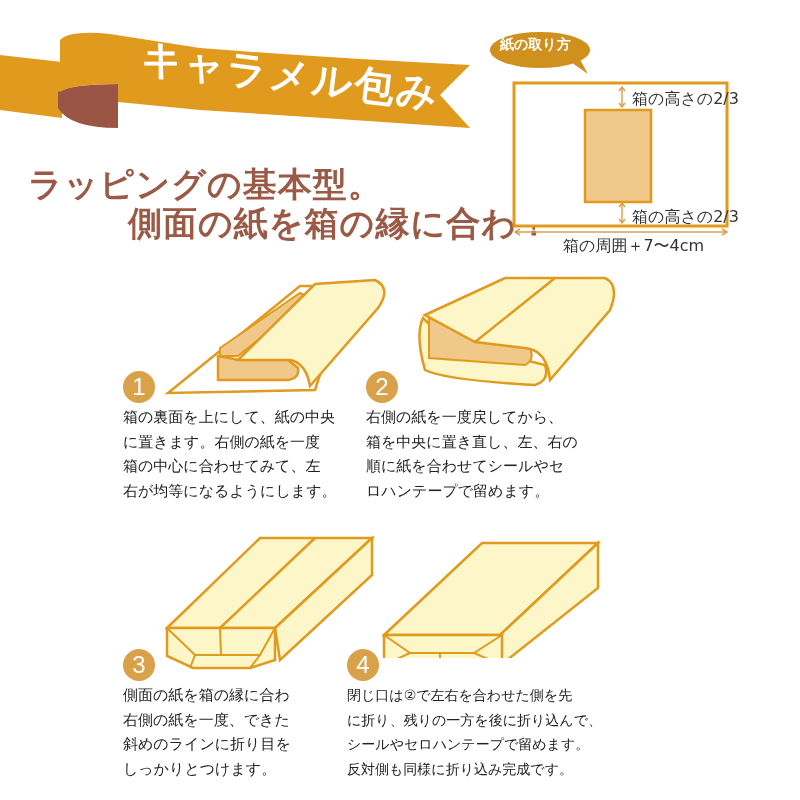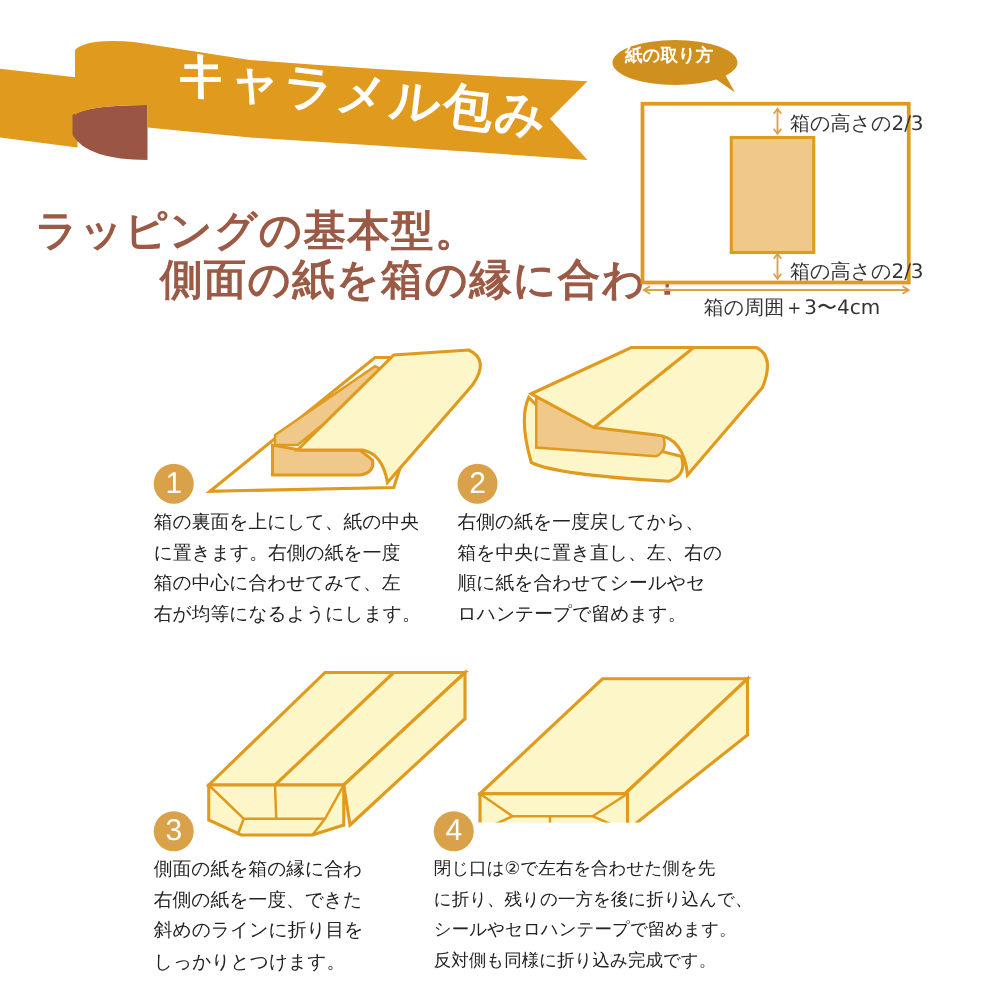--- a/index.html
+++ b/index.html
@@ -42,21 +42,21 @@
   <rect x="80" y="30" width="66" height="92" fill="#f0c98a" stroke="#e09a1e" stroke-width="2.5"></rect>
   <line x1="117" y1="8" x2="117" y2="26" stroke="#d9a24a" stroke-width="1.5"></line>
   <path d="M114,11 L117,7 L120,11 M114,23 L117,27 L120,23" stroke="#d9a24a" fill="none" stroke-width="1.5"></path>
   <line x1="117" y1="124" x2="117" y2="142" stroke="#d9a24a" stroke-width="1.5"></line>
   <path d="M114,127 L117,123 L120,127 M114,139 L117,143 L120,139" stroke="#d9a24a" fill="none" stroke-width="1.5"></path>
   <line x1="10" y1="152" x2="222" y2="152" stroke="#d9a24a" stroke-width="1.5"></line>
   <path d="M15,149 L10,152 L15,155 M217,149 L222,152 L217,155" stroke="#d9a24a" fill="none" stroke-width="1.5"></path>
 </svg>
 <div class="abs dlabel" style="left:632px;top:89px;">箱の高さの2/3</div>
 <div class="abs dlabel" style="left:632px;top:207px;">箱の高さの2/3</div>
-<div class="abs dlabel" style="left:563px;top:236px;">箱の周囲＋3〜4cm</div>
+<div class="abs dlabel" style="left:563px;top:236px;">箱の周囲＋7〜4cm</div>
 
 <svg class="illus" style="left:160px;top:268px;" width="230" height="130" viewBox="0 0 230 130">
   <path d="M8,125 L140,18 L210,18 L180,45 L155,122 Z" fill="#fff" stroke="#e09a1e" stroke-width="2.5"></path>
   <path d="M60,80 L140,25 L150,30 L78,88 L60,88 Z" fill="#f0c98a" stroke="#e09a1e" stroke-width="2"></path>
   <path d="M58,88 L58,112 L128,112 Q140,110 138,100 L128,92 L80,92 Z" fill="#f0c98a" stroke="#e09a1e" stroke-width="2.5"></path>
   <path d="M78,92 L155,16 L215,12 Q232,20 218,40 L150,118 Q146,95 130,92 Z" fill="#fdf6c8" stroke="#e09a1e" stroke-width="2.5"></path>
 </svg>
 
 <svg class="illus" style="left:415px;top:270px;" width="230" height="130" viewBox="0 0 230 130">
   <path d="M8,48 Q0,65 10,100 Q30,110 120,115 Q135,110 130,95 L30,70 Z" fill="#fdf6c8" stroke="#e09a1e" stroke-width="2.5"></path>

